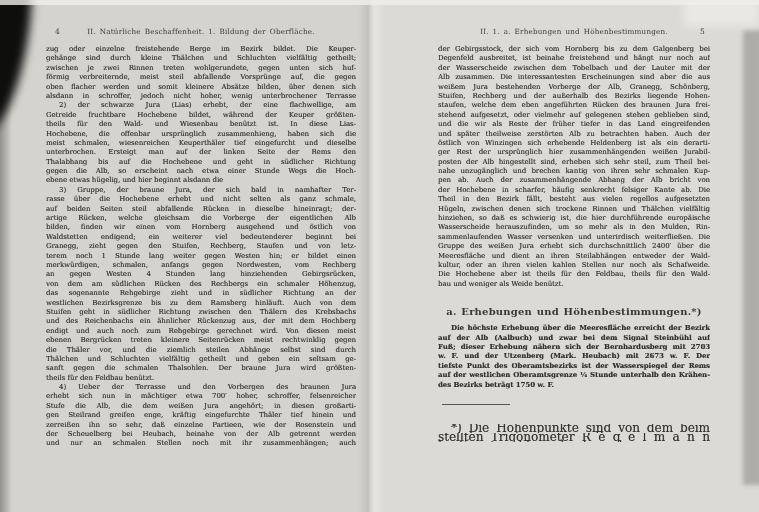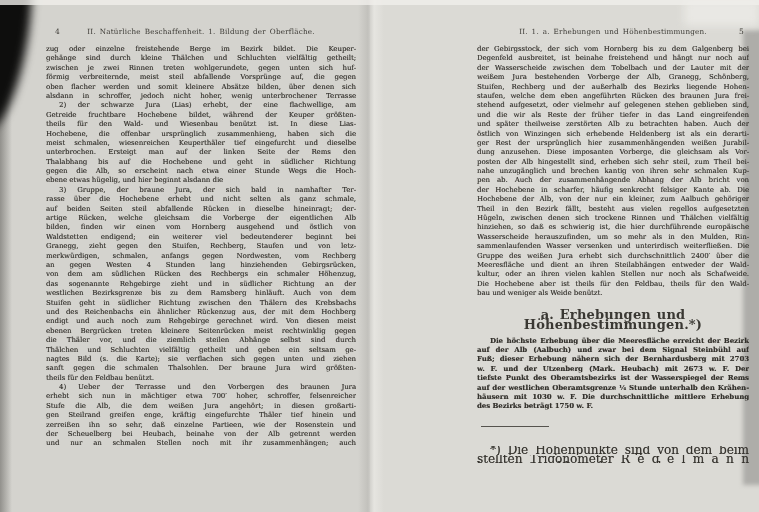--- a/index.html
+++ b/index.html
@@ -18,37 +18,37 @@
   #top-right-light{position:absolute;right:0;top:0;width:75px;height:26px;background:#e9e8e4;filter:blur(4px);z-index:2;}
   #right-strip{position:absolute;right:-4px;top:30px;height:455px;width:20px;background:#aeada9;filter:blur(2px);z-index:2;}
   #gutter-shadow{position:absolute;left:358px;top:0;bottom:0;width:26px;z-index:1;
     background:linear-gradient(90deg,rgba(255,255,255,0) 0%,rgba(100,99,95,.16) 38%,rgba(238,237,233,.55) 62%,rgba(255,255,255,0) 100%);}
   #left-paper{position:absolute;left:0;top:0;width:370px;height:512px;background:#d4d3ce;z-index:0;}
   #right-paper{position:absolute;left:370px;top:0;width:389px;height:512px;background:#dbdad5;z-index:0;}
 
   
   .col{position:absolute;top:27px;z-index:5;}
   #left-col{left:46px;width:310px;}
-  #right-col{left:477px;width:272px;}
+  #right-col{left:438px;width:272px;}
 
   .runhead{position:relative;text-align:center;font-size:7.2px;line-height:9px;height:9px;
     word-spacing:1.4px;letter-spacing:.2px;color:#3a3833;white-space:nowrap;}
   .pagenum{position:absolute;top:0;font-size:7.5px;}
   #left-col .pagenum{left:9px;}
   #right-col .pagenum{right:5px;}
 
   .body-text{margin-top:9px;font-size:6.9px;
     text-shadow:.25px 0 0 rgba(45,42,38,.55);}
   .tl{height:9.4px;line-height:9.4px;overflow:hidden;
     text-align:justify;text-align-last:justify;}
   .tl.ind{padding-left:13px;}
   .tl.end{text-align-last:left;}
 
-  .secthead{text-align:center;font-size:13px;font-weight:bold;line-height:10px;
-    margin-top:11px;margin-bottom:7px;letter-spacing:.2px;word-spacing:1px;color:#3a3833;}
+  .secthead{text-align:center;font-size:10px;font-weight:bold;line-height:10px;
+    margin-top:18px;margin-bottom:7px;letter-spacing:.2px;word-spacing:1px;color:#3a3833;}
 
   .fn-rule{width:68px;border:0;border-top:1px solid #55534e;margin:14px 0 4px 4px;}
   .footnote{font-size:12px;text-shadow:.2px 0 0 rgba(45,42,38,.5);margin-top:19px;}
   .fn-line{height:8.9px;line-height:8.9px;overflow:hidden;text-align:justify;text-align-last:justify;}
   .fn-line.fn-first{padding-left:13px;}
   .fn-line.fn-last{text-align-last:left;}
 </style>
 </head>
 <body>
 
@@ -83,32 +83,32 @@
         <div class="tl">Thalabhang bis auf die Hochebene und geht in südlicher Richtung</div>
         <div class="tl">gegen die Alb, so erscheint nach etwa einer Stunde Wegs die Hoch-</div>
         <div class="tl end">ebene etwas hügelig, und hier beginnt alsdann die</div>
         <div class="tl ind">3) Gruppe, der braune Jura, der sich bald in namhafter Ter-</div>
         <div class="tl">rasse über die Hochebene erhebt und nicht selten als ganz schmale,</div>
         <div class="tl">auf beiden Seiten steil abfallende Rücken in dieselbe hineinragt; der-</div>
         <div class="tl">artige Rücken, welche gleichsam die Vorberge der eigentlichen Alb</div>
         <div class="tl">bilden, finden wir einen vom Hornberg ausgehend und östlich von</div>
         <div class="tl">Waldstetten endigend; ein weiterer viel bedeutenderer beginnt bei</div>
         <div class="tl">Granegg, zieht gegen den Stuifen, Rechberg, Staufen und von letz-</div>
+        <div class="tl">terem noch 1 Stunde lang weiter gegen Westen hin; er bildet einen</div>
         <div class="tl">merkwürdigen, schmalen, anfangs gegen Nordwesten, vom Rechberg</div>
         <div class="tl">an gegen Westen 4 Stunden lang hinziehenden Gebirgsrücken,</div>
         <div class="tl">von dem am südlichen Rücken des Rechbergs ein schmaler Höhenzug,</div>
         <div class="tl">das sogenannte Rehgebirge zieht und in südlicher Richtung an der</div>
         <div class="tl">westlichen Bezirksgrenze bis zu dem Ramsberg hinläuft. Auch von dem</div>
         <div class="tl">Stuifen geht in südlicher Richtung zwischen den Thälern des Krebsbachs</div>
         <div class="tl">und des Reichenbachs ein ähnlicher Rückenzug aus, der mit dem Hochberg</div>
         <div class="tl">endigt und auch noch zum Rehgebirge gerechnet wird. Von diesen meist</div>
         <div class="tl">ebenen Bergrücken treten kleinere Seitenrücken meist rechtwinklig gegen</div>
         <div class="tl">die Thäler vor, und die ziemlich steilen Abhänge selbst sind durch</div>
         <div class="tl">Thälchen und Schluchten vielfältig getheilt und geben ein seltsam ge-</div>
-        <div class="tl">nagtes Bild (s. die Karte); sie verflachen sich gegen unten und ziehen</div>
         <div class="tl">sanft gegen die schmalen Thalsohlen. Der braune Jura wird größten-</div>
         <div class="tl end">theils für den Feldbau benützt.</div>
         <div class="tl ind">4) Ueber der Terrasse und den Vorbergen des braunen Jura</div>
         <div class="tl">erhebt sich nun in mächtiger etwa 700′ hoher, schroffer, felsenreicher</div>
         <div class="tl">Stufe die Alb, die dem weißen Jura angehört; in diesen großarti-</div>
         <div class="tl">gen Steilrand greifen enge, kräftig eingefurchte Thäler tief hinein und</div>
         <div class="tl">zerreißen ihn so sehr, daß einzelne Partieen, wie der Rosenstein und</div>
         <div class="tl">der Scheuelberg bei Heubach, beinahe von der Alb getrennt werden</div>
         <div class="tl">und nur an schmalen Stellen noch mit ihr zusammenhängen; auch</div>
       </div>
@@ -116,54 +116,52 @@
 
   <div id="right-col" class="col">
     <div class="runhead">
       <span>II. 1. a. Erhebungen und Höhenbestimmungen.</span>
       <span class="pagenum">5</span>
     </div>
     <div class="body-text">
         <div class="tl">der Gebirgsstock, der sich vom Hornberg bis zu dem Galgenberg bei</div>
         <div class="tl">Degenfeld ausbreitet, ist beinahe freistehend und hängt nur noch auf</div>
         <div class="tl">der Wasserscheide zwischen dem Tobelbach und der Lauter mit der</div>
+        <div class="tl">Alb zusammen. Die interessantesten Erscheinungen sind aber die aus</div>
         <div class="tl">weißem Jura bestehenden Vorberge der Alb, Granegg, Schönberg,</div>
         <div class="tl">Stuifen, Rechberg und der außerhalb des Bezirks liegende Hohen-</div>
         <div class="tl">staufen, welche dem eben angeführten Rücken des braunen Jura frei-</div>
         <div class="tl">stehend aufgesetzt, oder vielmehr auf gelegenen stehen geblieben sind,</div>
         <div class="tl">und die wir als Reste der früher tiefer in das Land eingreifenden</div>
         <div class="tl">und später theilweise zerstörten Alb zu betrachten haben. Auch der</div>
         <div class="tl">östlich von Winzingen sich erhebende Heldenberg ist als ein derarti-</div>
         <div class="tl">ger Rest der ursprünglich hier zusammenhängenden weißen Jurabil-</div>
-        <div class="tl">dung anzusehen. Diese imposanten Vorberge, die gleichsam als Vor-</div>
         <div class="tl">posten der Alb hingestellt sind, erheben sich sehr steil, zum Theil bei-</div>
         <div class="tl">nahe unzugänglich und brechen kantig von ihren sehr schmalen Kup-</div>
         <div class="tl">pen ab. Auch der zusammenhängende Abhang der Alb bricht von</div>
         <div class="tl">der Hochebene in scharfer, häufig senkrecht felsiger Kante ab. Die</div>
-        <div class="tl">Hochebene der Alb, von der nur ein kleiner, zum Aalbuch gehöriger</div>
         <div class="tl">Theil in den Bezirk fällt, besteht aus vielen regellos aufgesetzten</div>
         <div class="tl">Hügeln, zwischen denen sich trockene Rinnen und Thälchen vielfältig</div>
         <div class="tl">hinziehen, so daß es schwierig ist, die hier durchführende europäische</div>
         <div class="tl">Wasserscheide herauszufinden, um so mehr als in den Mulden, Rin-</div>
         <div class="tl">sammenlaufenden Wasser versenken und unterirdisch weiterfließen. Die</div>
         <div class="tl">Gruppe des weißen Jura erhebt sich durchschnittlich 2400′ über die</div>
         <div class="tl">Meeresfläche und dient an ihren Steilabhängen entweder der Wald-</div>
         <div class="tl">kultur, oder an ihren vielen kahlen Stellen nur noch als Schafweide.</div>
         <div class="tl">Die Hochebene aber ist theils für den Feldbau, theils für den Wald-</div>
         <div class="tl end">bau und weniger als Weide benützt.</div>
       </div>
     <div class="secthead">a. Erhebungen und Höhenbestimmungen.*)</div>
     <div class="body-text" style="margin-top:0;font-weight:bold;">
         <div class="tl ind">Die höchste Erhebung über die Meeresfläche erreicht der Bezirk</div>
         <div class="tl">auf der Alb (Aalbuch) und zwar bei dem Signal Steinbühl auf</div>
         <div class="tl">Fuß; dieser Erhebung nähern sich der Bernhardusberg mit 2703</div>
         <div class="tl">w. F. und der Utzenberg (Mark. Heubach) mit 2673 w. F. Der</div>
         <div class="tl">tiefste Punkt des Oberamtsbezirks ist der Wasserspiegel der Rems</div>
         <div class="tl">auf der westlichen Oberamtsgrenze ¼ Stunde unterhalb den Krähen-</div>
-        <div class="tl">häusern mit 1030 w. F. Die durchschnittliche mittlere Erhebung</div>
         <div class="tl end">des Bezirks beträgt 1750 w. F.</div>
       </div>
     <hr class="fn-rule">
     <div class="footnote">
       <div class="fn-line fn-first">*) Die Höhenpunkte sind von dem beim stat. topogr. Bureau ange-</div>
       <div class="fn-line fn-last">stellten Trigonometer R e g e l m a n n bestimmt und berechnet worden.</div>
     </div>
   </div>
 </div>
 

